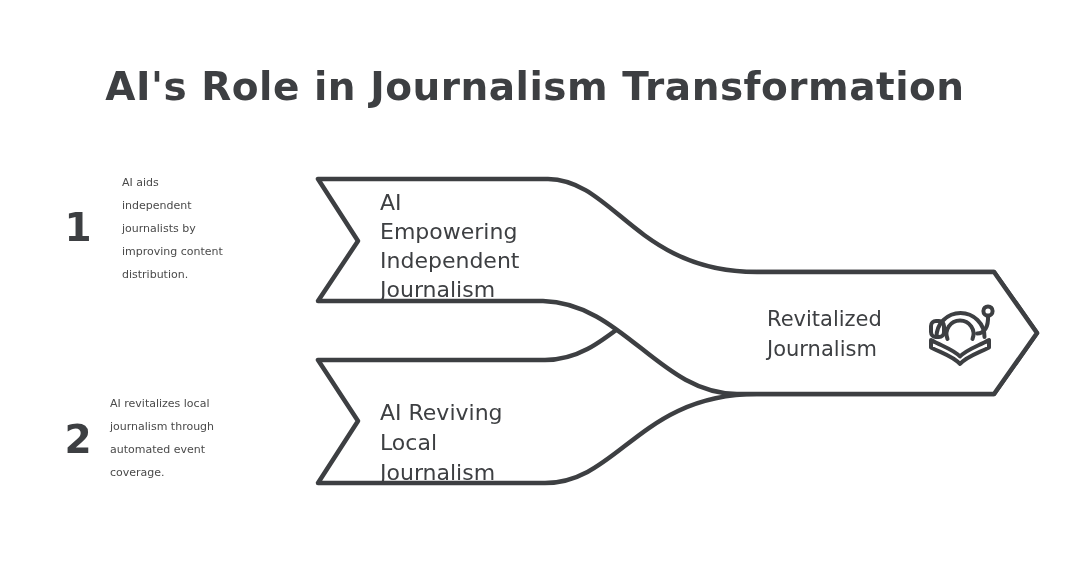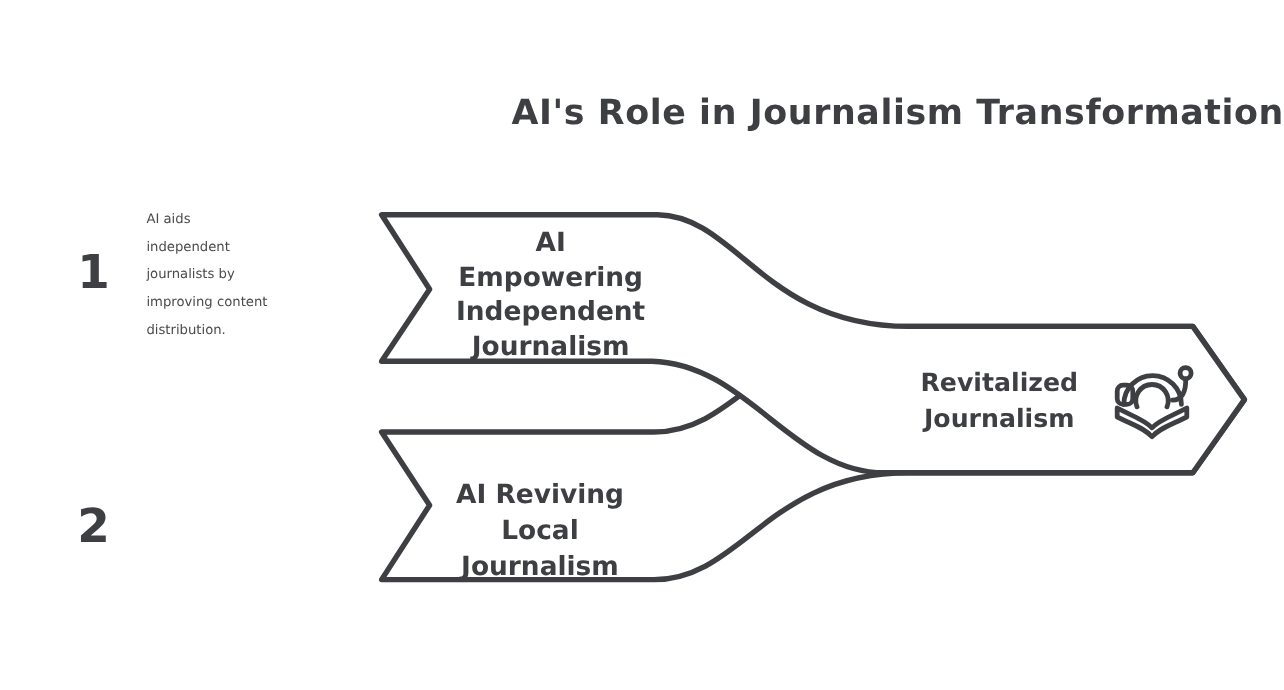--- a/index.html
+++ b/index.html
@@ -2,40 +2,40 @@
 <html style="--ink: #3d3f42; --text: #4a4a4a; --background: #ffffff;"><head>
 <meta charset="utf-8">
 <style>
   html,body{margin:0;padding:0;background:#ffffff;}
   .canvas{
     position:relative;width:1070px;height:575px;overflow:hidden;
     background:var(--background,#ffffff);
     font-family:"DejaVu Sans",sans-serif;
   }
   .title{
-    position:absolute;left:0;top:76px;width:100%;text-align:right;
-    font-size:29px;font-weight:bold;letter-spacing:.5px;
+    position:absolute;left:0;top:64px;width:100%;text-align:center;
+    font-size:39px;font-weight:bold;letter-spacing:.5px;
     color:var(--ink,#3f4145);
   }
   .flow-svg{position:absolute;left:0;top:0;}
   .band{
     fill:#ffffff;stroke:var(--ink,#3d3f42);stroke-width:4.5;
     stroke-linejoin:round;stroke-linecap:round;
   }
   .step-number{
     position:absolute;width:44px;text-align:center;line-height:1;
     font-size:39px;font-weight:bold;color:var(--ink,#3d3f42);
   }
   .step-desc{
     position:absolute;font-size:11px;line-height:23px;
     color:var(--text,#4a4a4a);white-space:pre-line;
   }
   .flow-label{
-    position:absolute;font-size:22px;font-weight:bold;line-height:29px;
-    color:var(--ink,#3d3f42);white-space:pre-line;text-align:center;
+    position:absolute;font-size:22px;font-weight:normal;line-height:29px;
+    color:var(--ink,#3d3f42);white-space:pre-line;
   }
   .result-label{font-size:21px;line-height:30px;}
   .icon-svg{position:absolute;left:918px;top:288px;}
   .icon-stroke{
     fill:none;stroke:var(--ink,#3d3f42);stroke-width:4;
     stroke-linecap:round;stroke-linejoin:round;
   }
 </style>
 </head>
 <body>
@@ -58,20 +58,24 @@
 independent
 journalists by
 improving content
 distribution.</div>
   <div class="flow-label" style="left:380px;top:188px">AI
 Empowering
 Independent
 Journalism</div>
 
   <div class="step-number" style="left:56px;top:420px">2</div>
+  <div class="step-desc" style="left:110px;top:392px">AI revitalizes local
+journalism through
+automated event
+coverage.</div>
   <div class="flow-label" style="left:380px;top:398px;line-height:30px">AI Reviving
 Local
 Journalism</div>
 
   <div class="flow-label result-label" style="left:767px;top:304px">Revitalized
 Journalism</div>
 
   <svg class="icon-svg" width="85" height="85" viewBox="0 0 85 85">
     <path class="icon-stroke" d="M 18.5,49 A 24 24 0 0 1 66.5,49"></path>
     <rect class="icon-stroke" x="13" y="33" width="13" height="16" rx="5"></rect>

